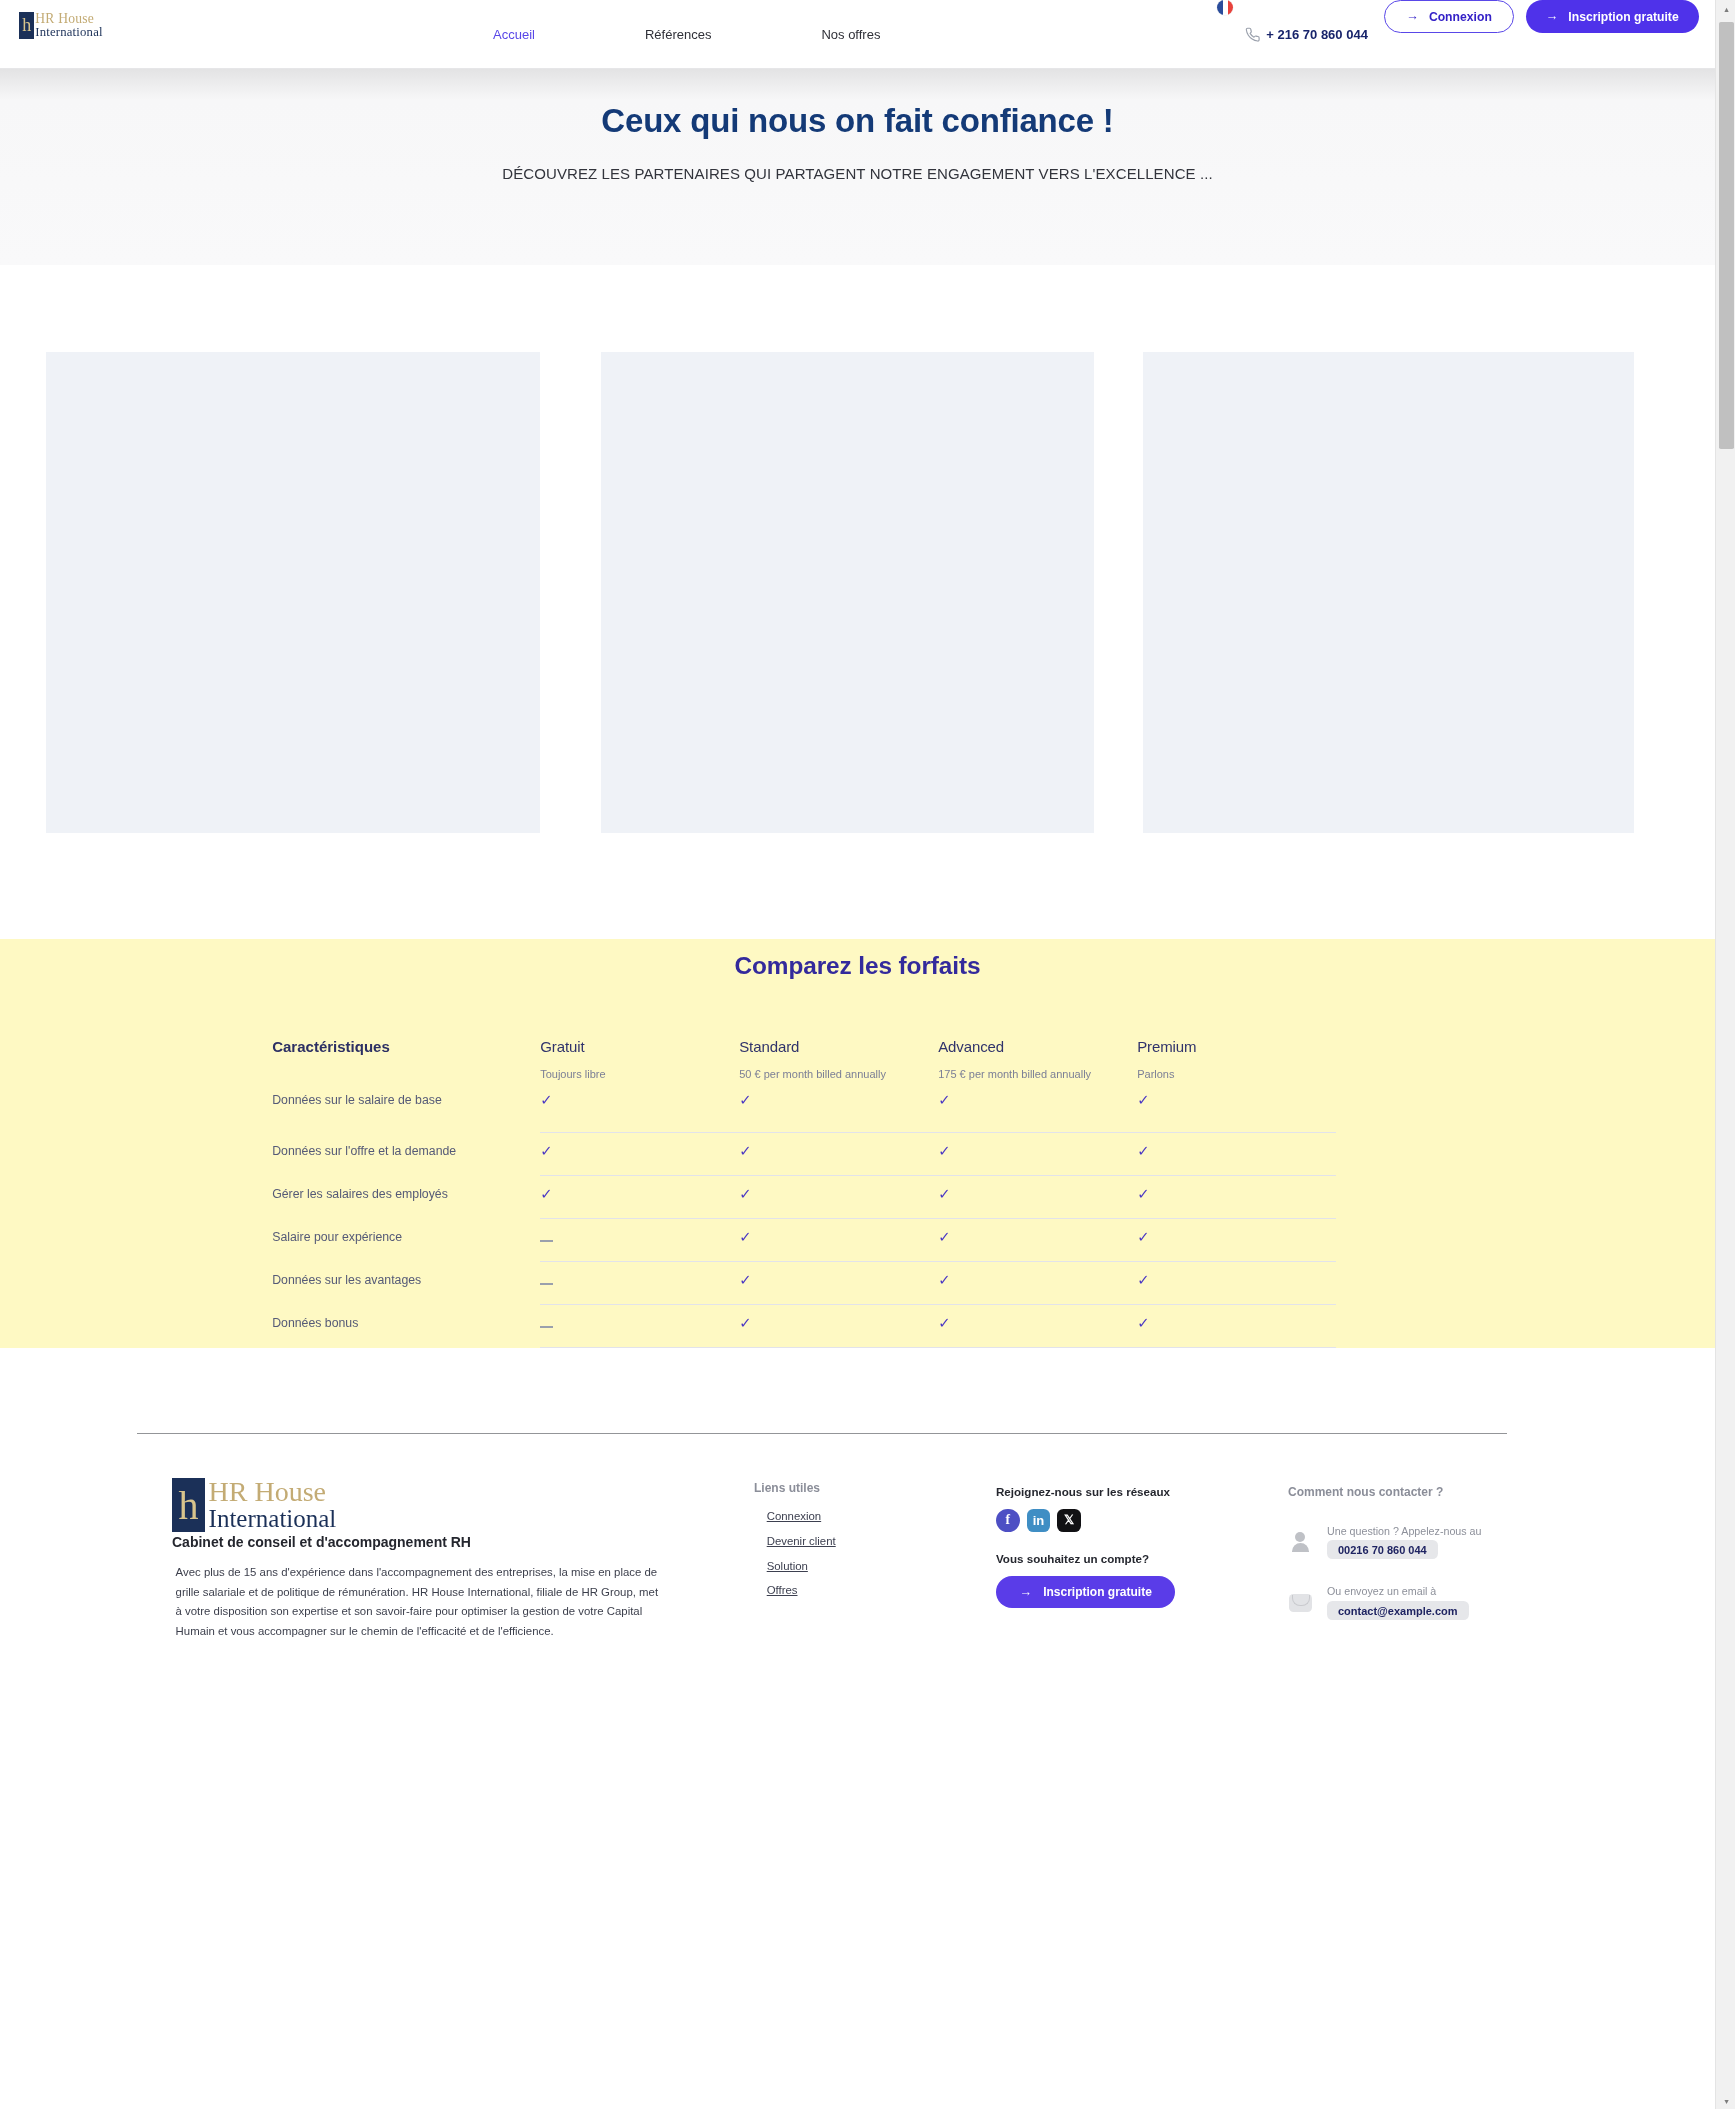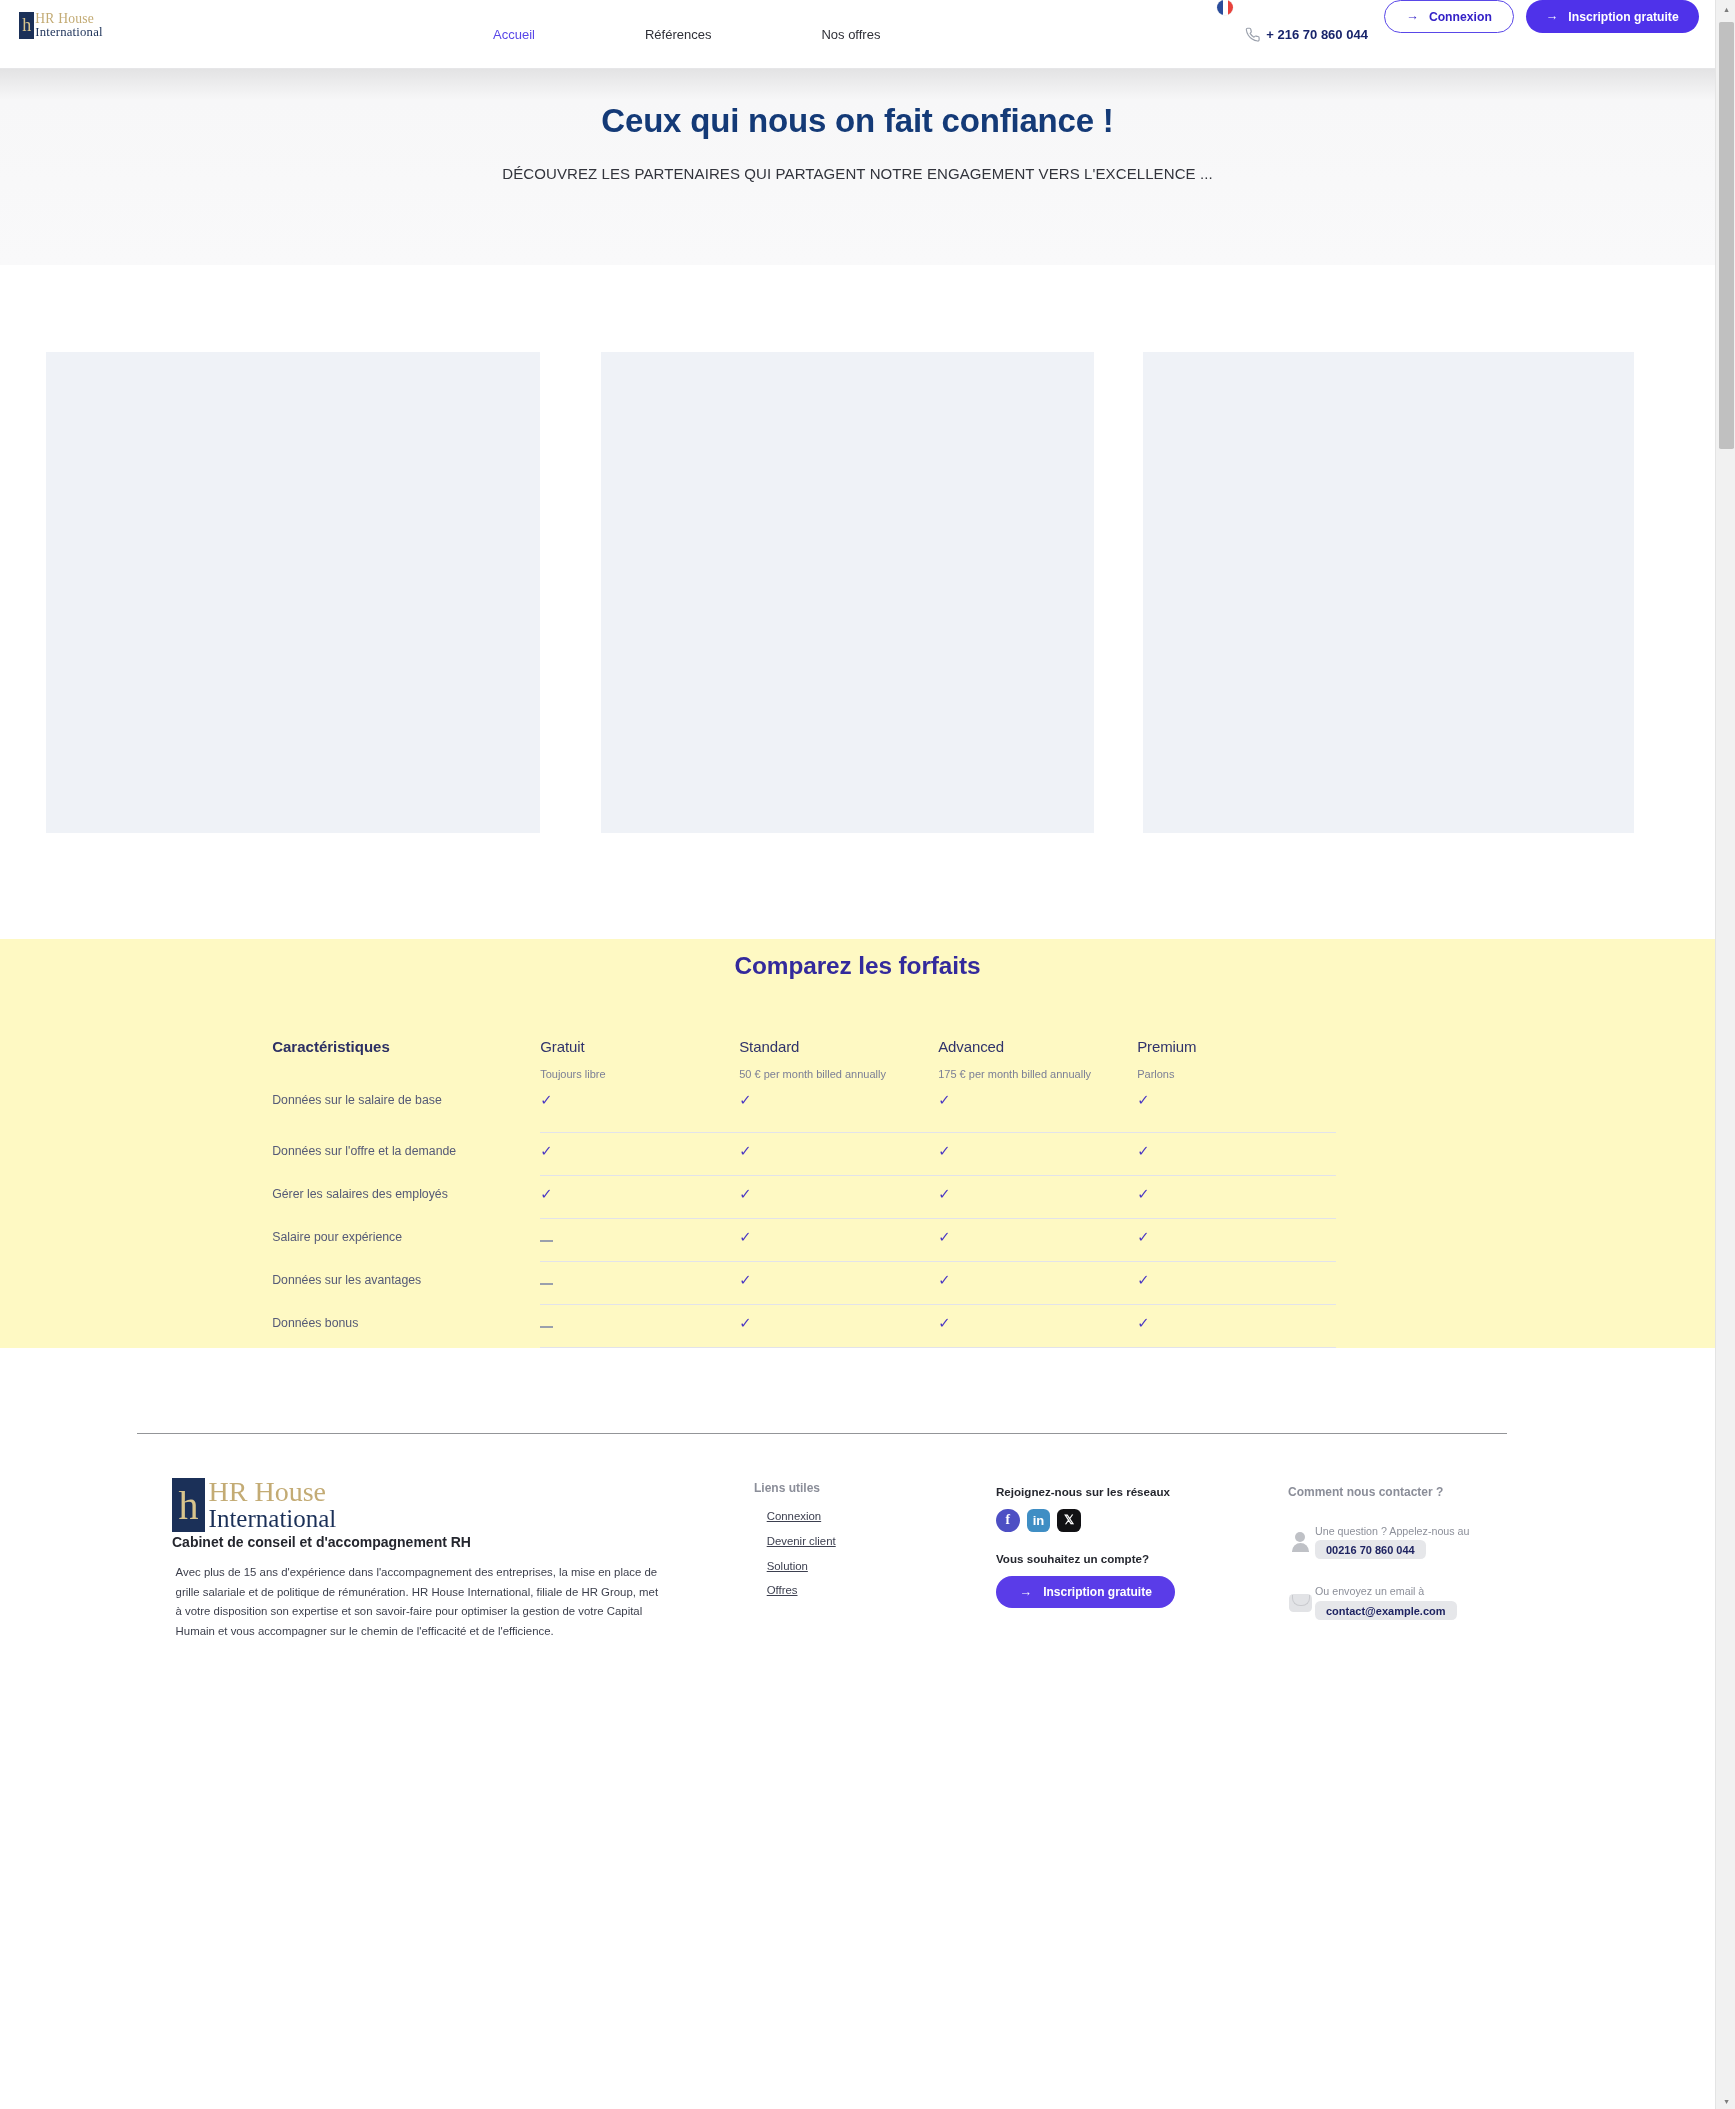--- a/index.html
+++ b/index.html
@@ -411,21 +411,21 @@
   }
 
   .f-col-contact {
     position: absolute;
     left: 1288px; top: 27px;
     width: 271px;
   }
   .f-contact-row {
     display: flex;
     align-items: center;
-    gap: 2px;
+    gap: 14px;
     margin-top: 26px;
   }
   .c-icon {
     width: 25px; height: 25px;
     flex: none;
     display: flex;
     align-items: center;
     justify-content: center;
   }
   .c-person {

